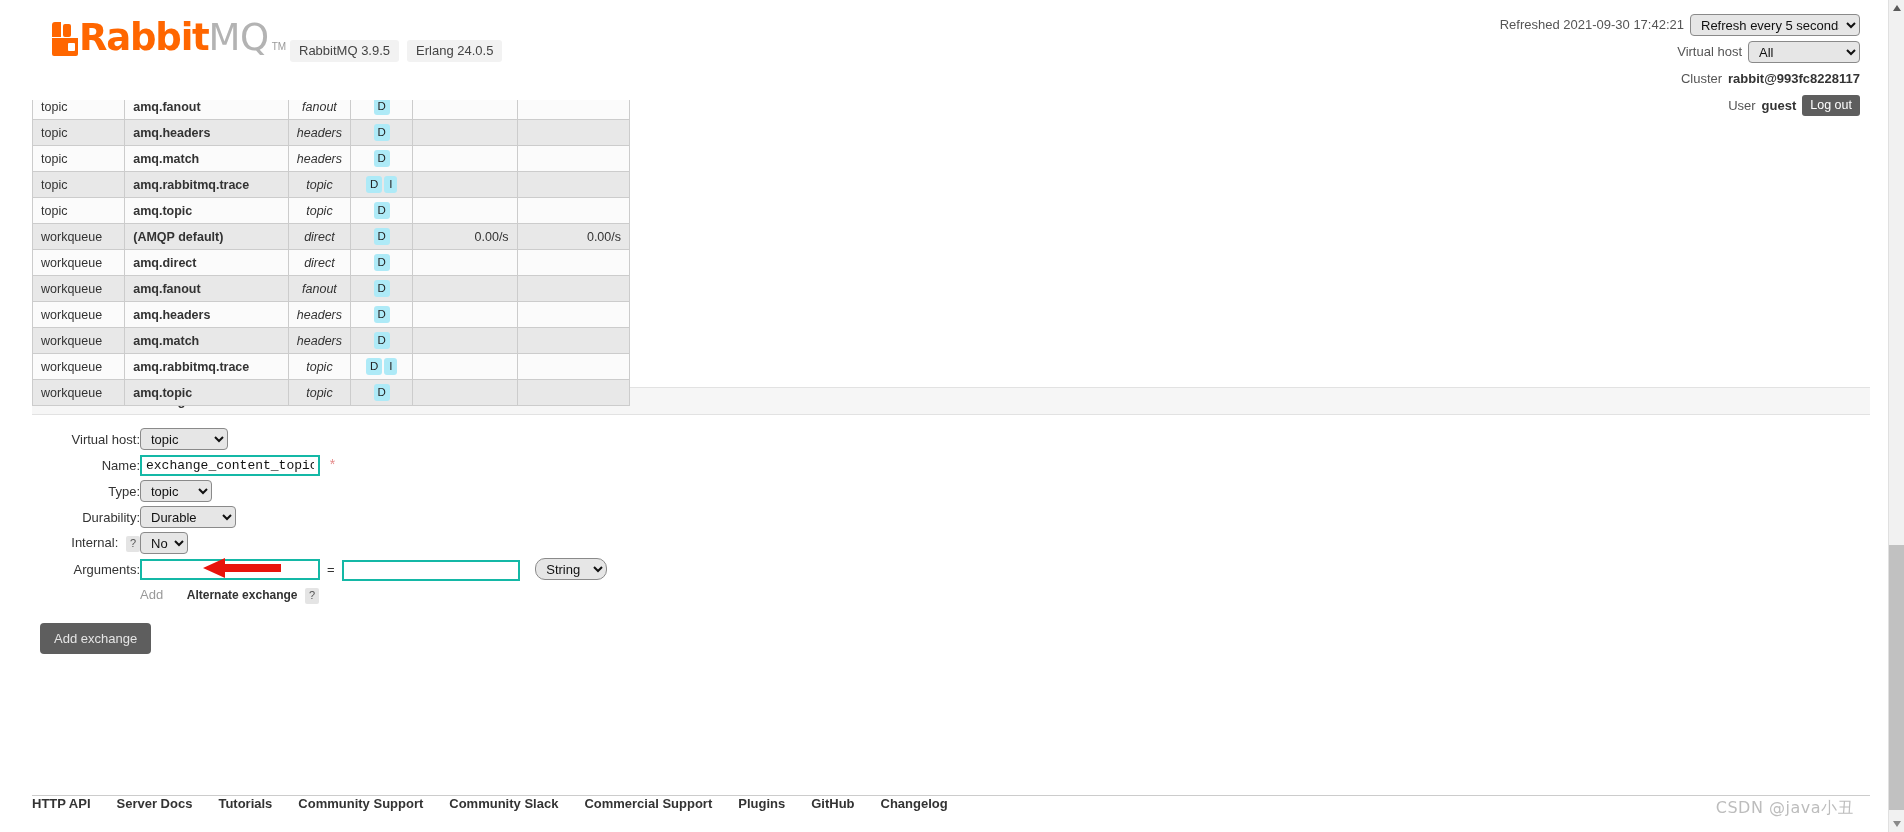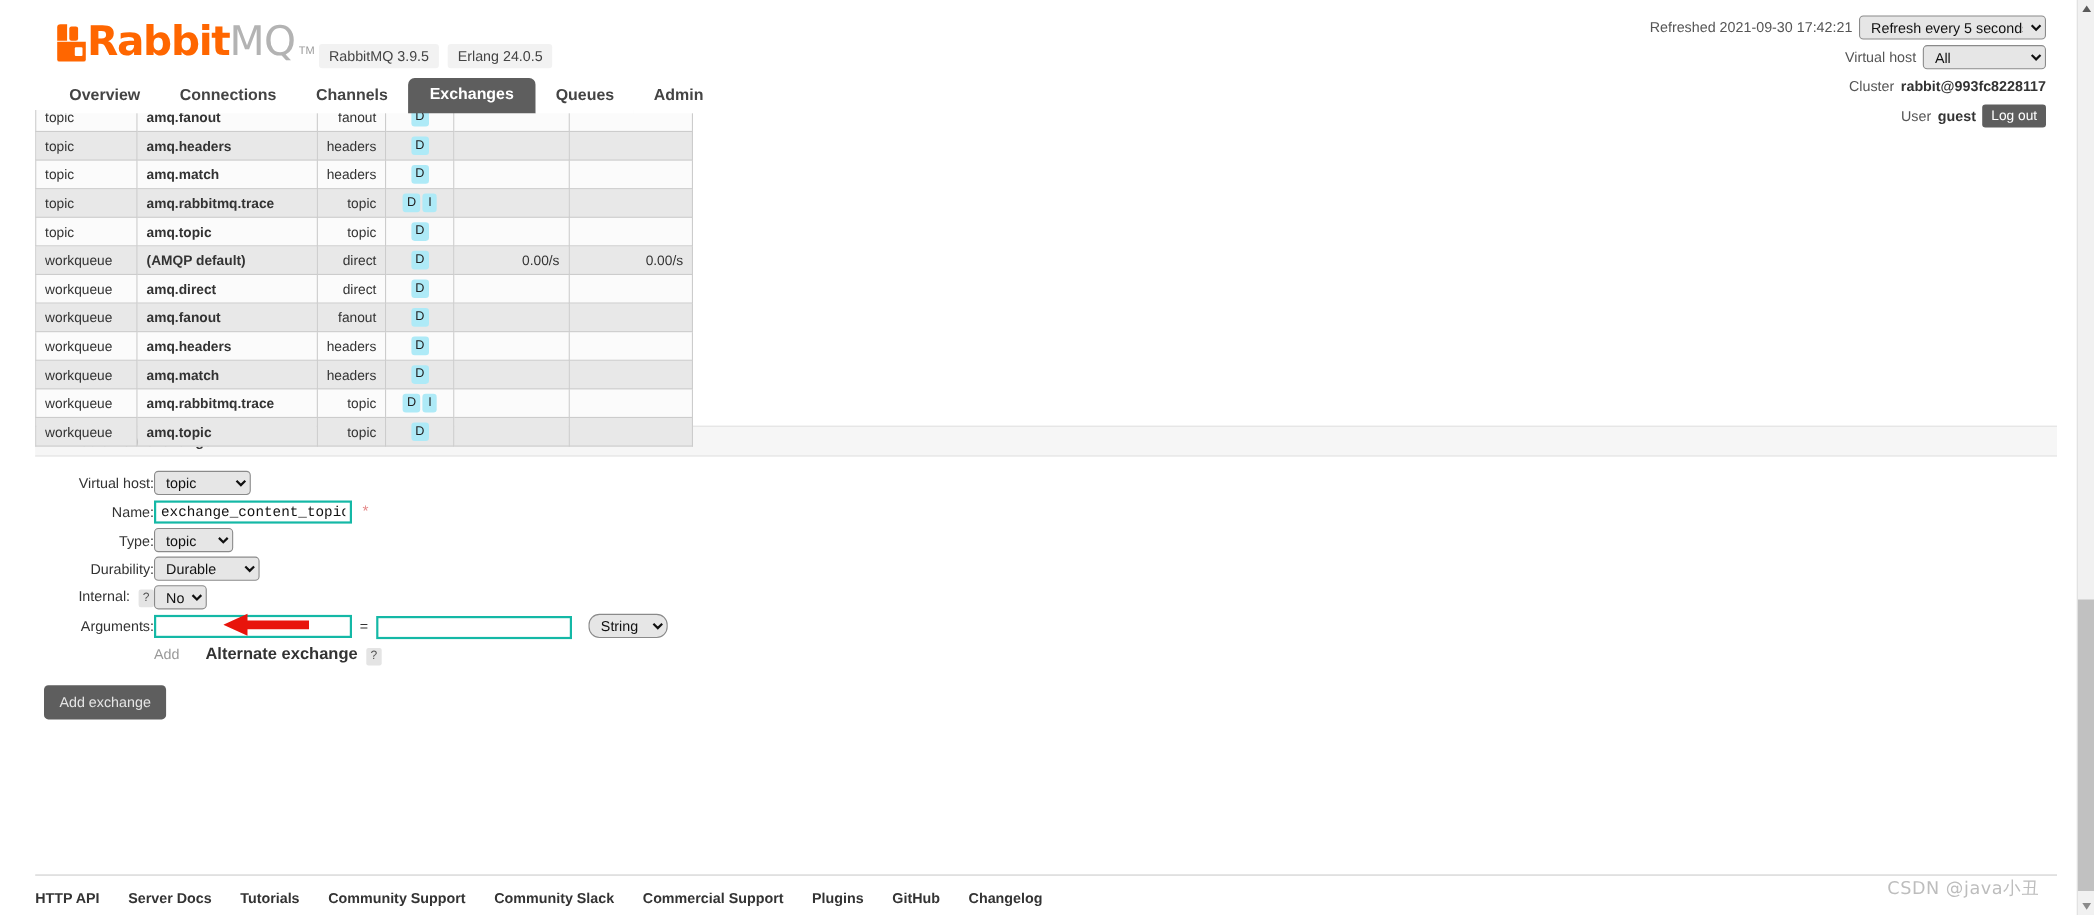--- a/index.html
+++ b/index.html
@@ -192,21 +192,21 @@
     border: 1px solid #ccc;
     padding: 4px 8px;
     height: 23px;
     color: #333;
     vertical-align: middle;
   }
   #exch-table tr.odd td { background: #fbfbfb; }
   #exch-table tr.even td { background: #e8e8e8; }
   td.c-vhost { width: 92px; font-size: 12.5px; color: #333; }
   td.c-name  { width: 163px; font-weight: bold; color: #111; }
-  td.c-type  { width: 62px; text-align: right; color: #444; }
+  td.c-type  { width: 62px; text-align: center; color: #444; font-style: italic; }
   td.c-feat  { width: 62px; text-align: center; white-space: nowrap; }
   td.c-rate1 { width: 104px; text-align: right; color: #333; }
   td.c-rate2 { width: 112px; text-align: right; color: #333; }
   .feat-badge {
     display: inline-block;
     background: #aeeaf7;
     color: #222;
     font-size: 11.5px;
     line-height: 15px;
     padding: 1px 4px;
@@ -308,42 +308,42 @@
   .eq-sign { padding: 0 7px; color: #333; font-size: 13px; }
   .add-link {
     color: #999;
     font-size: 13px;
     cursor: pointer;
     margin-right: 20px;
   }
   .alt-exch {
     font-weight: bold;
     color: #333;
-    font-size: 15px;
+    font-size: 12px;
   }
   #add-exchange-btn {
     margin-top: 14px;
     margin-left: 8px;
     background: #5e5e5e;
     color: #e5e5e5;
     border: none;
     border-radius: 4px;
     font-size: 13px;
     font-family: "Liberation Sans", sans-serif;
     padding: 8px 14px;
     cursor: pointer;
   }
 
   
   #footer {
     position: absolute;
     left: 32px; top: 795px;
     width: 1838px;
     border-top: 1px solid #ccc;
-    padding-top: 13px;
+    padding-top: 0;
     display: flex;
     align-items: center;
     gap: 26px;
   }
   .footer-link {
     font-size: 13px;
     font-weight: bold;
     color: #333;
     text-decoration: none;
     cursor: pointer;
@@ -546,30 +546,20 @@
           <span class="hdr-strong">rabbit@993fc8228117</span>
         </div>
         <div class="hdr-row">
           <span class="hdr-label">User</span>
           <span class="hdr-strong">guest</span>
           <button class="logout-btn">Log out</button>
         </div>
       </div>
     </div>
 
-    <div id="nav">
-      <div class="nav-inner" id="nav-inner">
-          <div class="nav-item">Overview</div>
-          <div class="nav-item">Connections</div>
-          <div class="nav-item">Channels</div>
-          <div class="nav-item active">Exchanges</div>
-          <div class="nav-item">Queues</div>
-          <div class="nav-item">Admin</div>
-        </div>
-    </div>
 
     <div id="add-section">
       <div class="section-head">
         <span class="tri"></span>
         <span>Add a new exchange</span>
       </div>
 
       <table id="form-table">
         <tbody>
           <tr>

